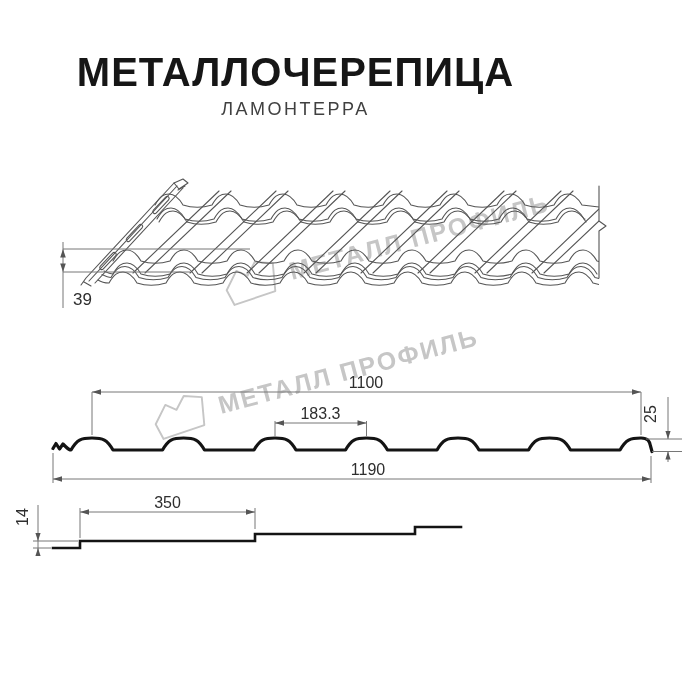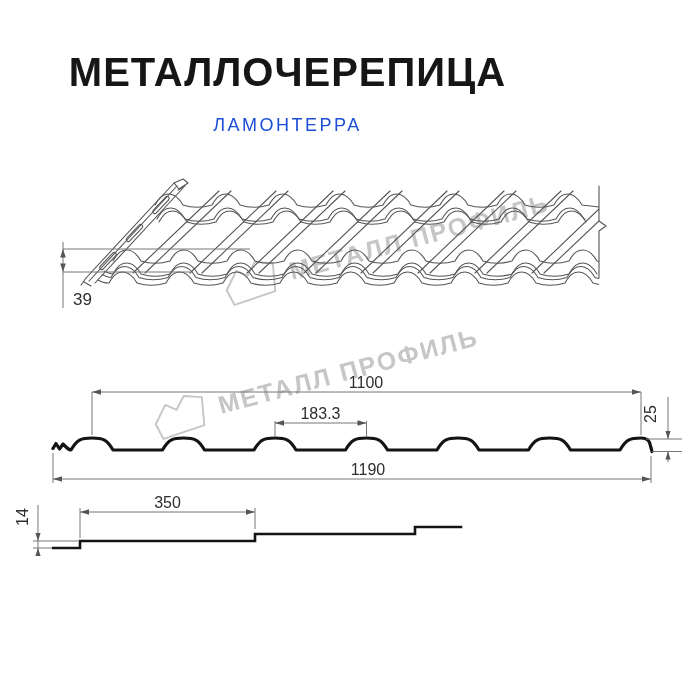--- a/index.html
+++ b/index.html
@@ -1,20 +1,20 @@
 <!DOCTYPE html>
 <html><head>
 <meta charset="utf-8">
 <style>
   html,body{margin:0;padding:0;background:#fff;}
   .page{position:relative;width:700px;height:700px;background:#ffffff;overflow:hidden;
         font-family:"Liberation Sans",sans-serif;}
-  .hdr{position:absolute;left:4px;top:52px;width:567px;text-align:center;}
+  .hdr{position:absolute;left:12px;top:52px;width:567px;text-align:center;}
   .title{font-size:40px;font-weight:bold;letter-spacing:1px;color:#161616;line-height:1.0;}
-  .subtitle{margin-top:23px;font-size:18px;font-weight:500;letter-spacing:2.5px;color:#1d4ed8;}
+  .subtitle{margin-top:7px;font-size:18px;font-weight:500;letter-spacing:2.5px;color:#404040;}
   .wm{position:absolute;display:flex;align-items:center;gap:10px;
       transform:rotate(-15deg);transform-origin:0 50%;color:#c6c6c6;
       font-weight:bold;font-size:25px;letter-spacing:2px;white-space:nowrap;pointer-events:none;}
   .wm svg{flex:0 0 auto;}
   svg.canvas{position:absolute;left:0;top:0;}
   .dimtxt{font-family:"Liberation Sans",sans-serif;font-size:16px;fill:#2e2e2e;}
   .dimtxt39{font-family:"Liberation Sans",sans-serif;font-size:17px;fill:#2e2e2e;}
 </style>
 </head>
 <body>

